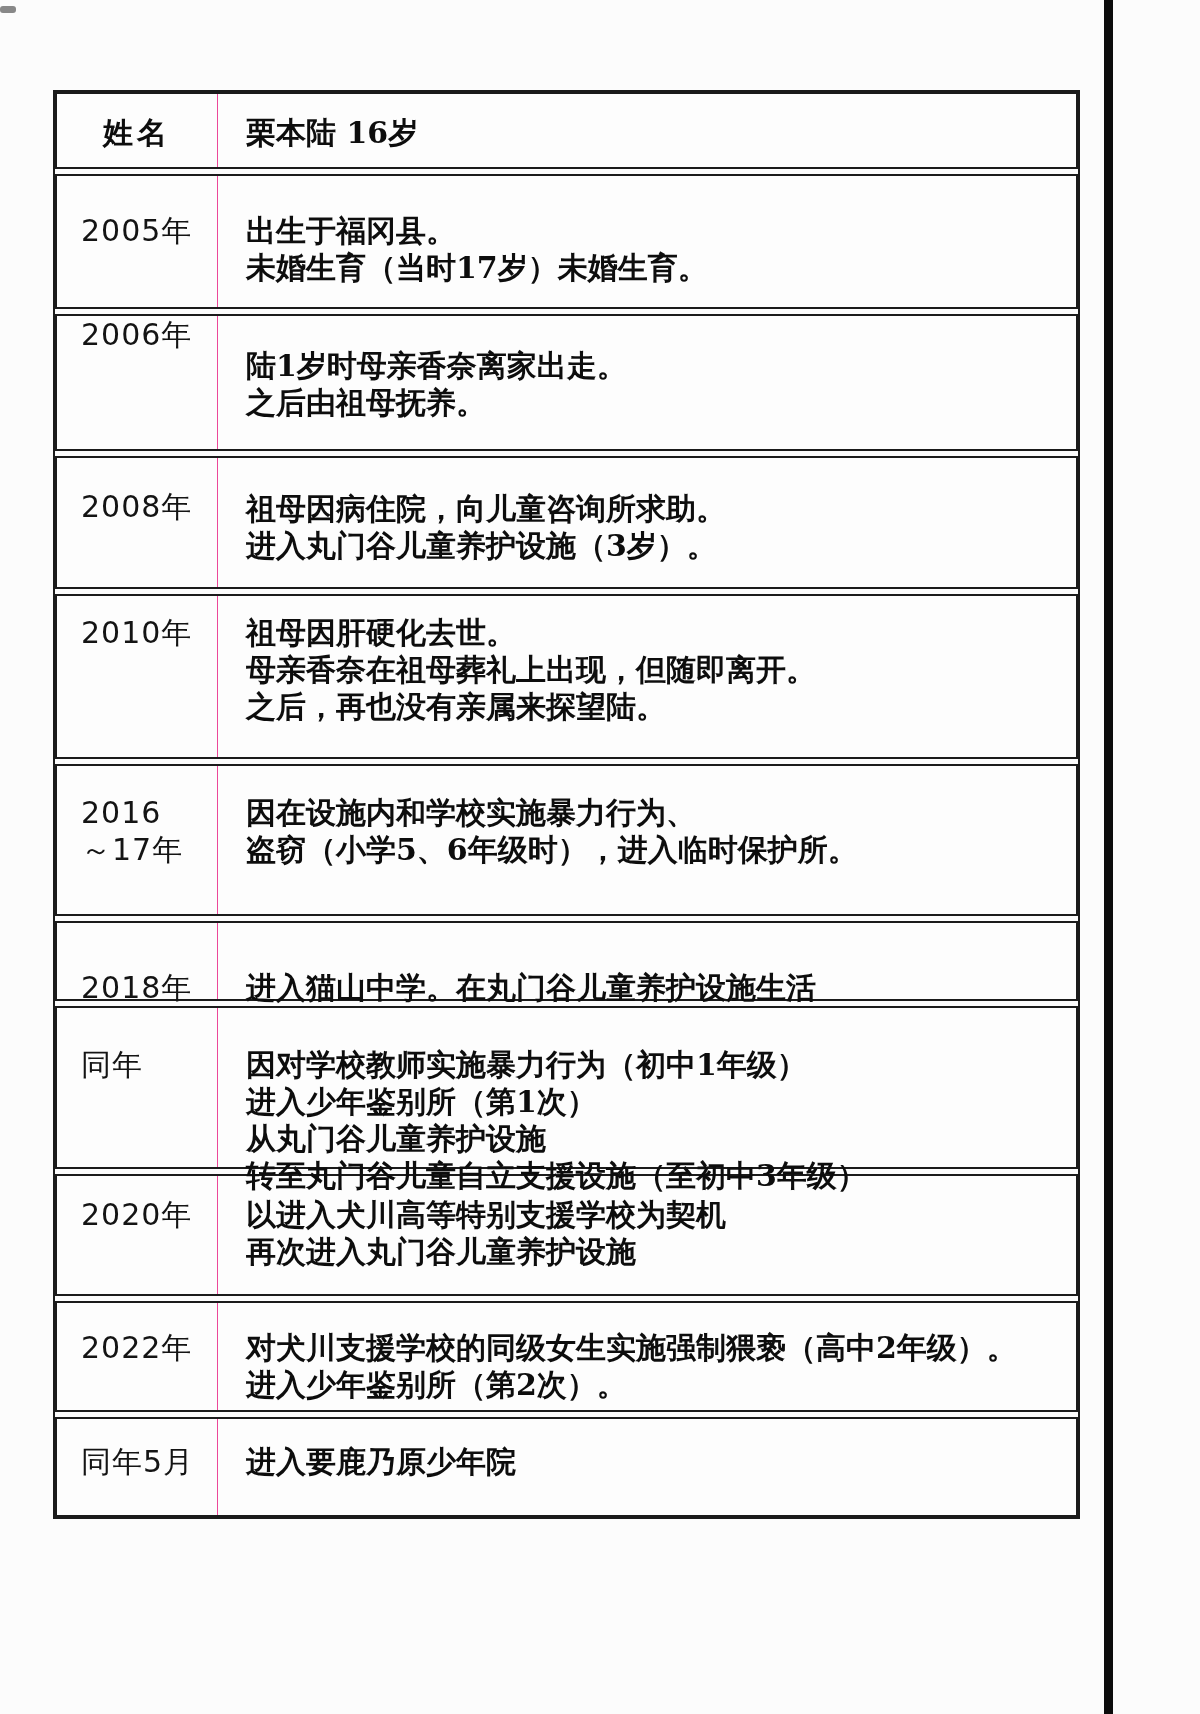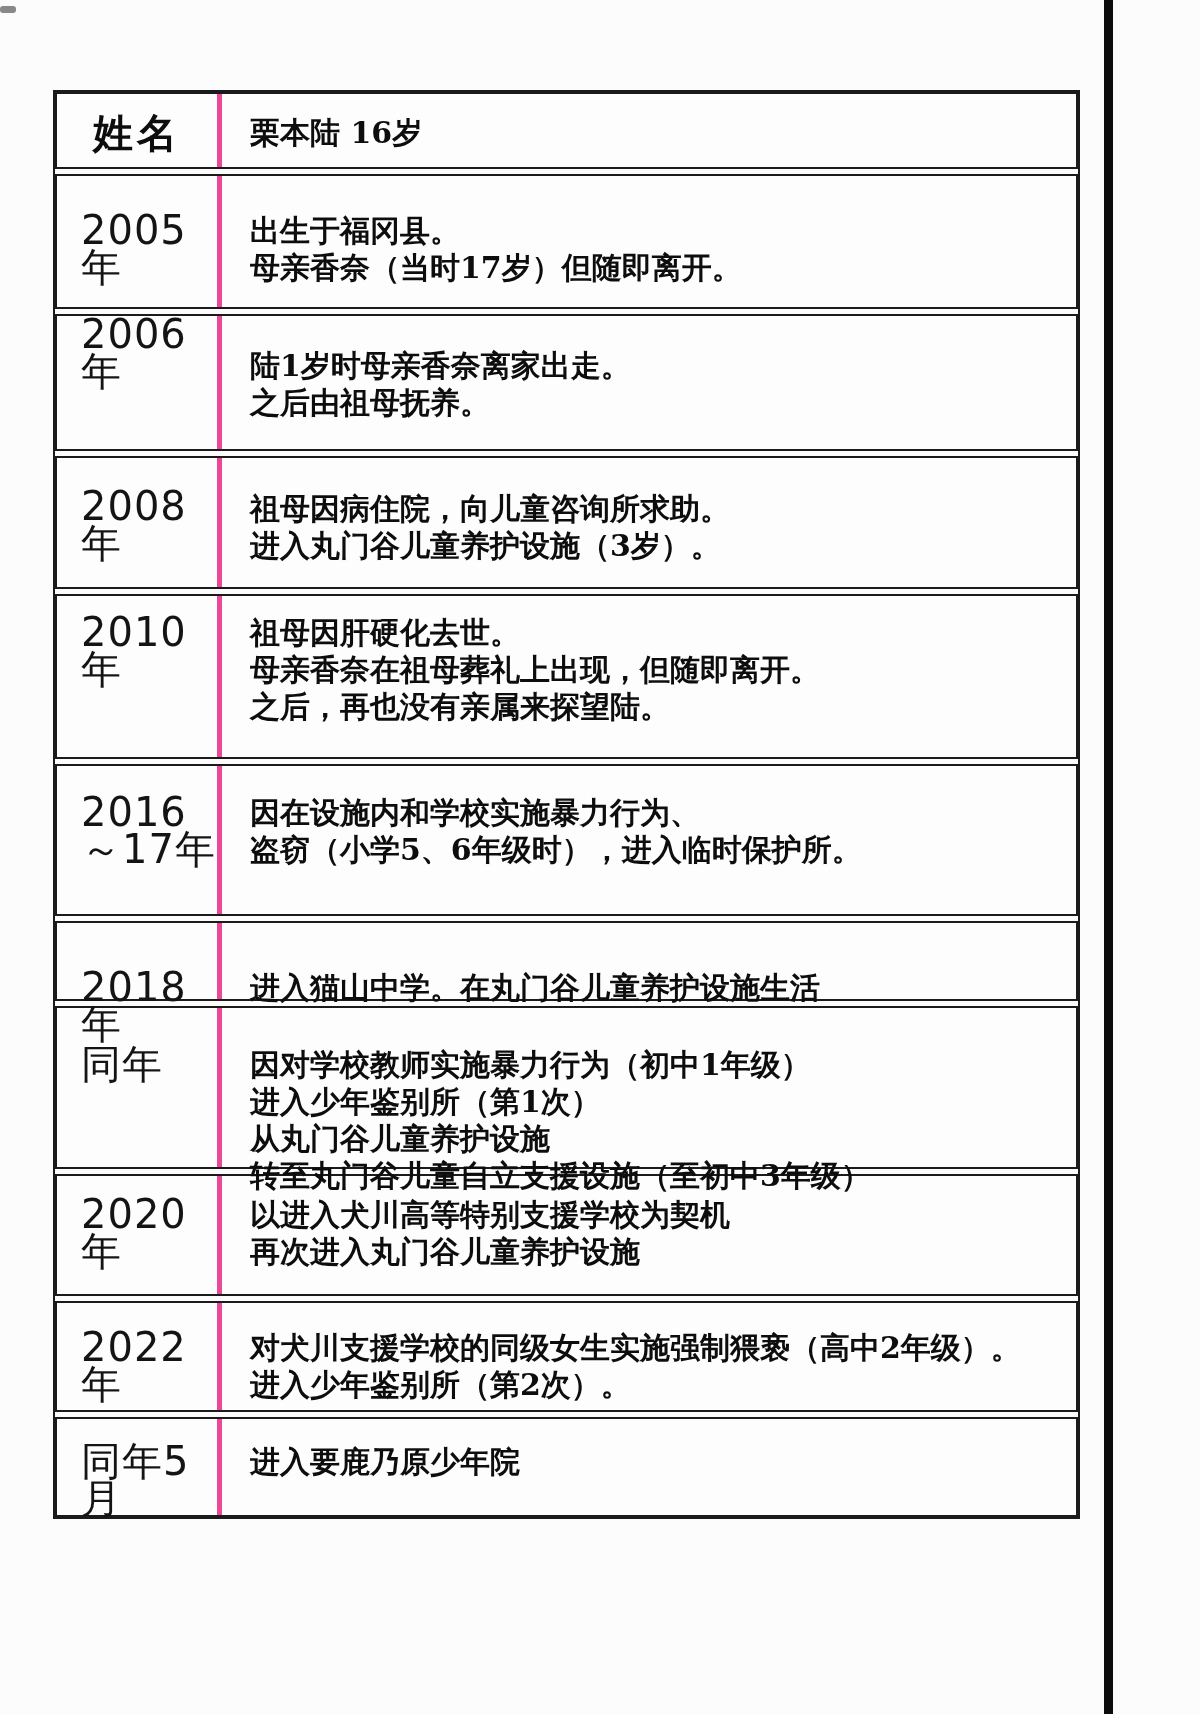--- a/index.html
+++ b/index.html
@@ -56,36 +56,36 @@
   .cell {
     box-sizing: border-box;
     white-space: pre-line;
     line-height: 37px;
   }
   .cell.year {
     width: 160px;
     flex: 0 0 160px;
     padding-left: 24px;
     font-family: "DejaVu Sans", "Liberation Sans", sans-serif;
-    font-size: 40px;
+    font-size: 30px;
     font-weight: 500;
     letter-spacing: 1px;
     color: #141414;
   }
   .cell.year.serif-center {
     text-align: center;
     padding-left: 0;
     font-family: "DejaVu Serif", "Liberation Serif", serif;
     font-weight: bold;
     letter-spacing: 4px;
     color: #0d0d0d;
   }
   .cell.details {
     flex: 1 1 auto;
-    border-left: 5px solid #ec4899;
+    border-left: 1px solid #ec4899;
     padding-left: 28px;
     padding-right: 12px;
     font-family: "DejaVu Serif", "Liberation Serif", serif;
     font-size: 30px;
     font-weight: bold;
     color: #0d0d0d;
   }
 </style>
 </head>
 <body>
@@ -98,21 +98,21 @@
   <div class="timeline-table">
 
     <div class="row" style="height:77px">
       <div class="cell year serif-center" style="padding-top:20px">姓名</div>
       <div class="cell details" style="padding-top:20px">栗本陆 16岁</div>
     </div>
 
     <div class="row" style="height:135px">
       <div class="cell year" style="padding-top:36px">2005年</div>
       <div class="cell details" style="padding-top:36px">出生于福冈县。
-母亲香奈（当时17岁）但随即离开。</div>
+未婚生育（当时17岁）未婚生育。</div>
     </div>
 
     <div class="row" style="height:137px">
       <div class="cell year" style="">2006年</div>
       <div class="cell details" style="padding-top:31px">陆1岁时母亲香奈离家出走。
 之后由祖母抚养。</div>
     </div>
 
     <div class="row" style="height:133px">
       <div class="cell year" style="padding-top:30px">2008年</div>

